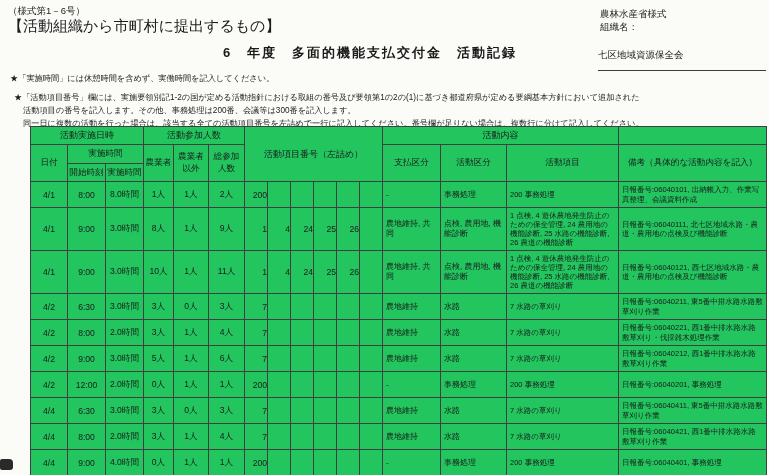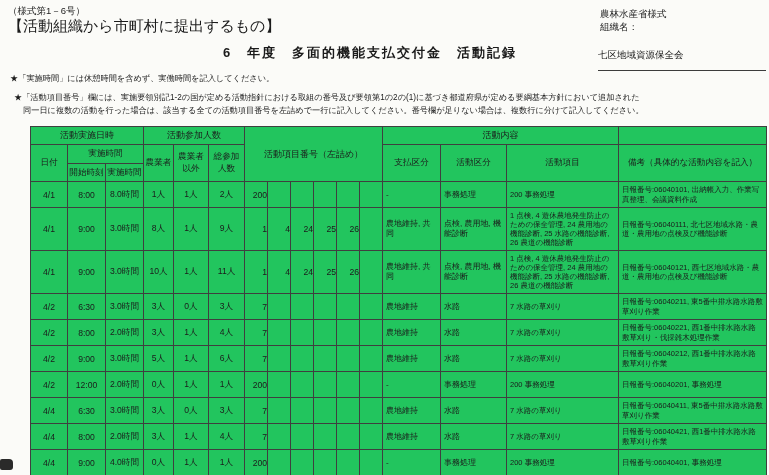--- a/index.html
+++ b/index.html
@@ -69,20 +69,21 @@
     <div>農林水産省様式</div>
     <div>組織名：</div>
   </div>
   <div class="org-name">七区地域資源保全会</div>
 
   <div class="doc-title">6　年度　多面的機能支払交付金　活動記録</div>
 
   <div class="notes">
     <div class="note-line">★「実施時間」には休憩時間を含めず、実働時間を記入してください。</div>
     <div class="note-line gap">★「活動項目番号」欄には、実施要領別記1-2の国が定める活動指針における取組の番号及び要領第1の2の(1)に基づき都道府県が定める要綱基本方針において追加された</div>
+    <div class="note-line indent">活動項目の番号を記入します。その他、事務処理は200番、会議等は300番を記入します。</div>
     <div class="note-line indent">同一日に複数の活動を行った場合は、該当する全ての活動項目番号を左詰めで一行に記入してください。番号欄が足りない場合は、複数行に分けて記入してください。</div>
   </div>
 
   <table class="activity-table">
     <colgroup>
       <col style="width:37px">
         <col style="width:38px">
         <col style="width:38px">
       <col style="width:30px">
         <col style="width:35px">

